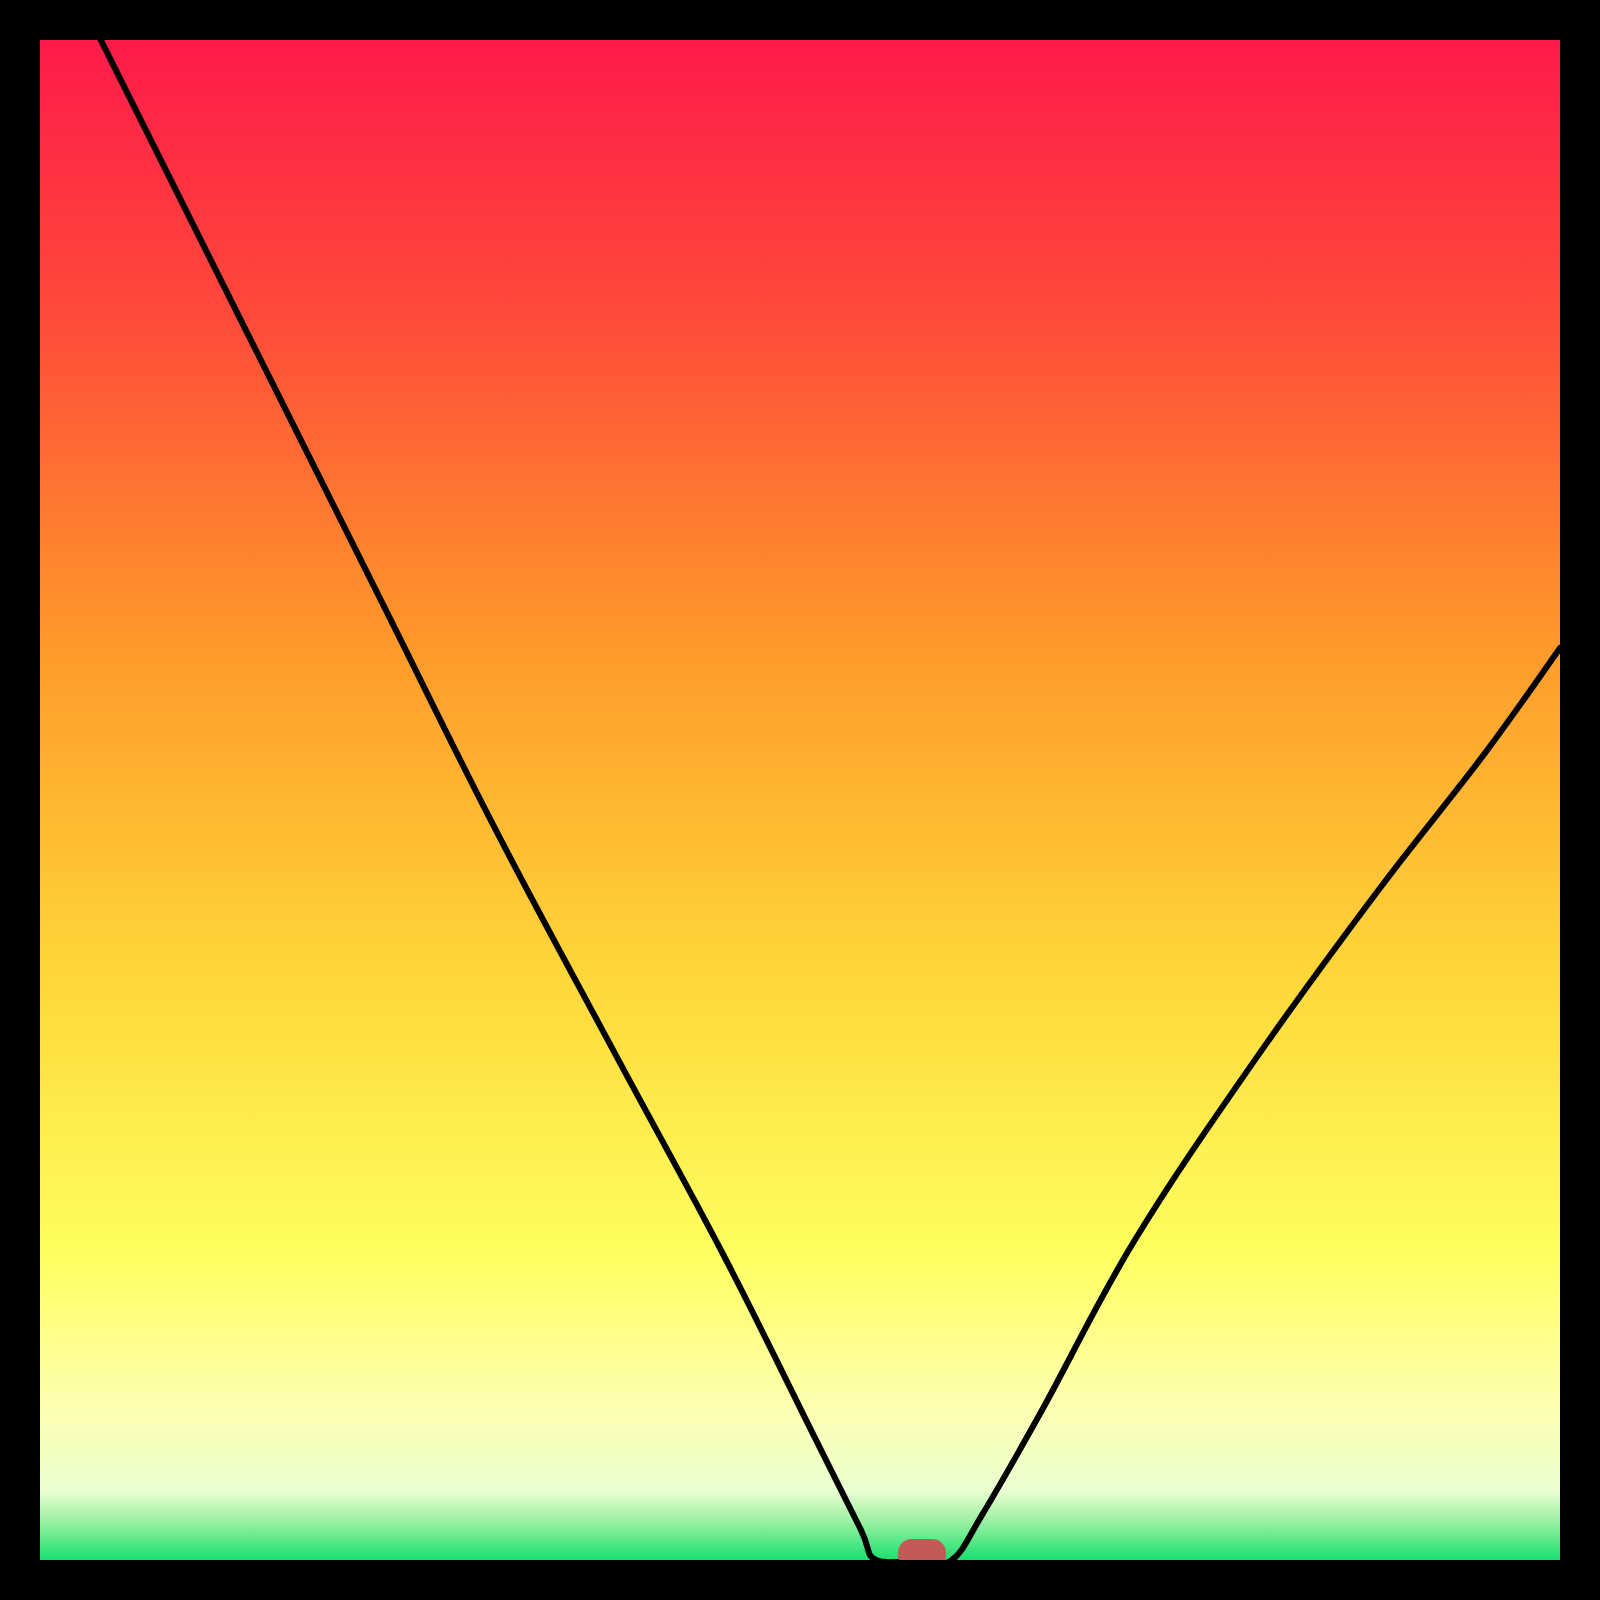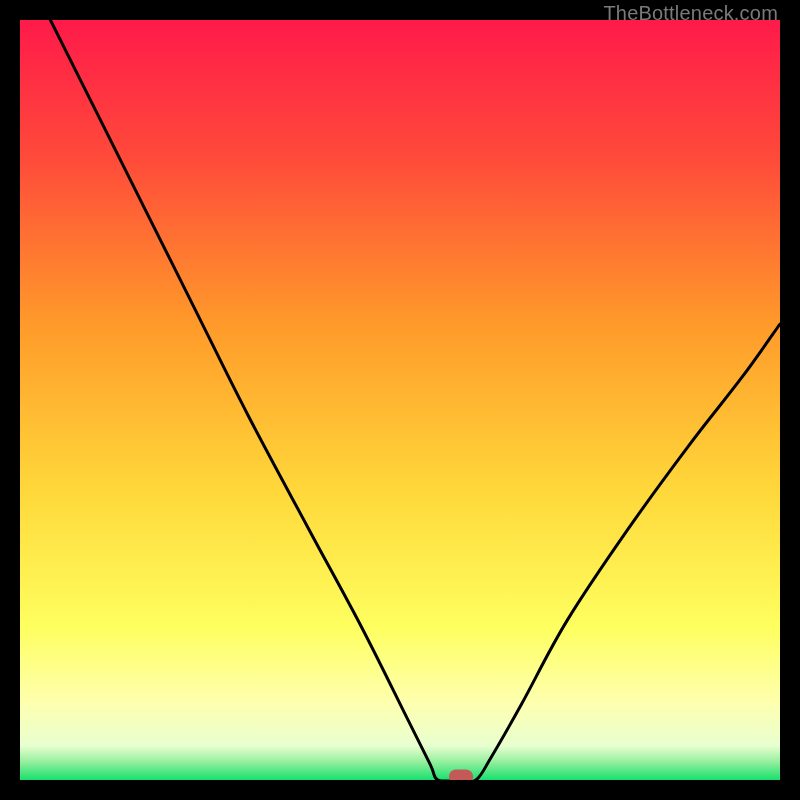--- a/index.html
+++ b/index.html
@@ -83,15 +83,14 @@
     </svg>
 
     <svg class="curve-svg" viewBox="0 0 760 760" preserveAspectRatio="none">
       <path id="curve-path" d="M 30.400000000000002 0 C 38.608000000000004 16.416000000000007 58.215999999999994 55.63200000000004 76 91.20000000000005 C 93.784 126.76800000000006 111.41600000000001 162.03200000000004 129.20000000000002 197.60000000000002 C 146.984 233.168 157.01600000000002 253.23200000000003 174.8 288.8 C 192.584 324.368 207.48 355.528 228 395.2 C 248.52 434.87199999999996 268.28000000000003 470.89599999999996 288.8 509.2 C 309.32 547.504 324.216 573.8 342 608 C 359.784 642.2 375.288 674.576 387.6 699.2 C 399.91200000000003 723.8240000000001 404.92800000000005 733.856 410.40000000000003 744.8 C 415.872 755.7439999999999 412.5280000000001 757.264 418.00000000000006 760 C 423.47200000000004 762.736 433.96 760 440.79999999999995 760 C 447.63999999999993 760 450.528 764.104 456 760 C 461.472 755.896 462.99199999999996 750.88 471.2 737.2 C 479.408 723.5200000000001 487.92 708.624 501.6 684 C 515.28 659.376 528.0479999999999 631.864 547.1999999999999 600.4 C 566.352 568.9359999999999 586.112 540.664 608 509.2 C 629.888 477.736 648.28 452.96000000000004 668.8 425.6 C 689.3199999999999 398.24 705.584 379.08799999999997 722 357.2 C 738.416 335.312 753.16 313.576 760 304" fill="none" stroke-width="3" stroke-linecap="round" stroke-linejoin="round" stroke="#000000"></path>
     </svg>
 
     <div class="marker" id="marker" style="left: 440.8px; top: 757px; background: rgb(196, 90, 87);"></div>
 
   </div>
 
-  <div class="watermark">TheBottleneck.com</div>
 
 </div>
 
 </body></html>

